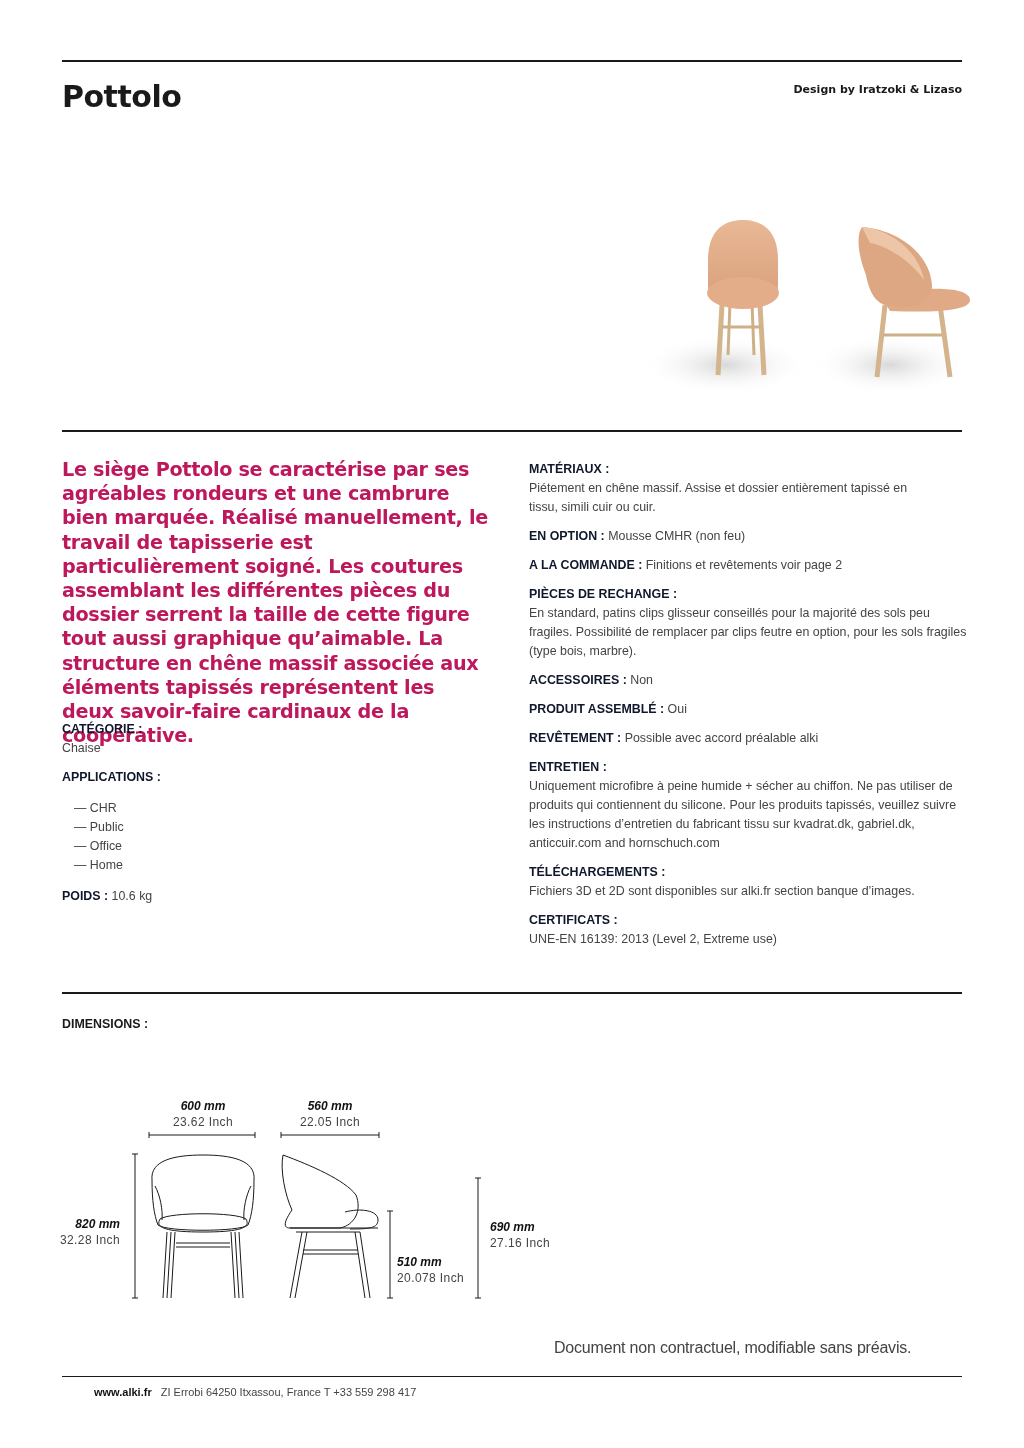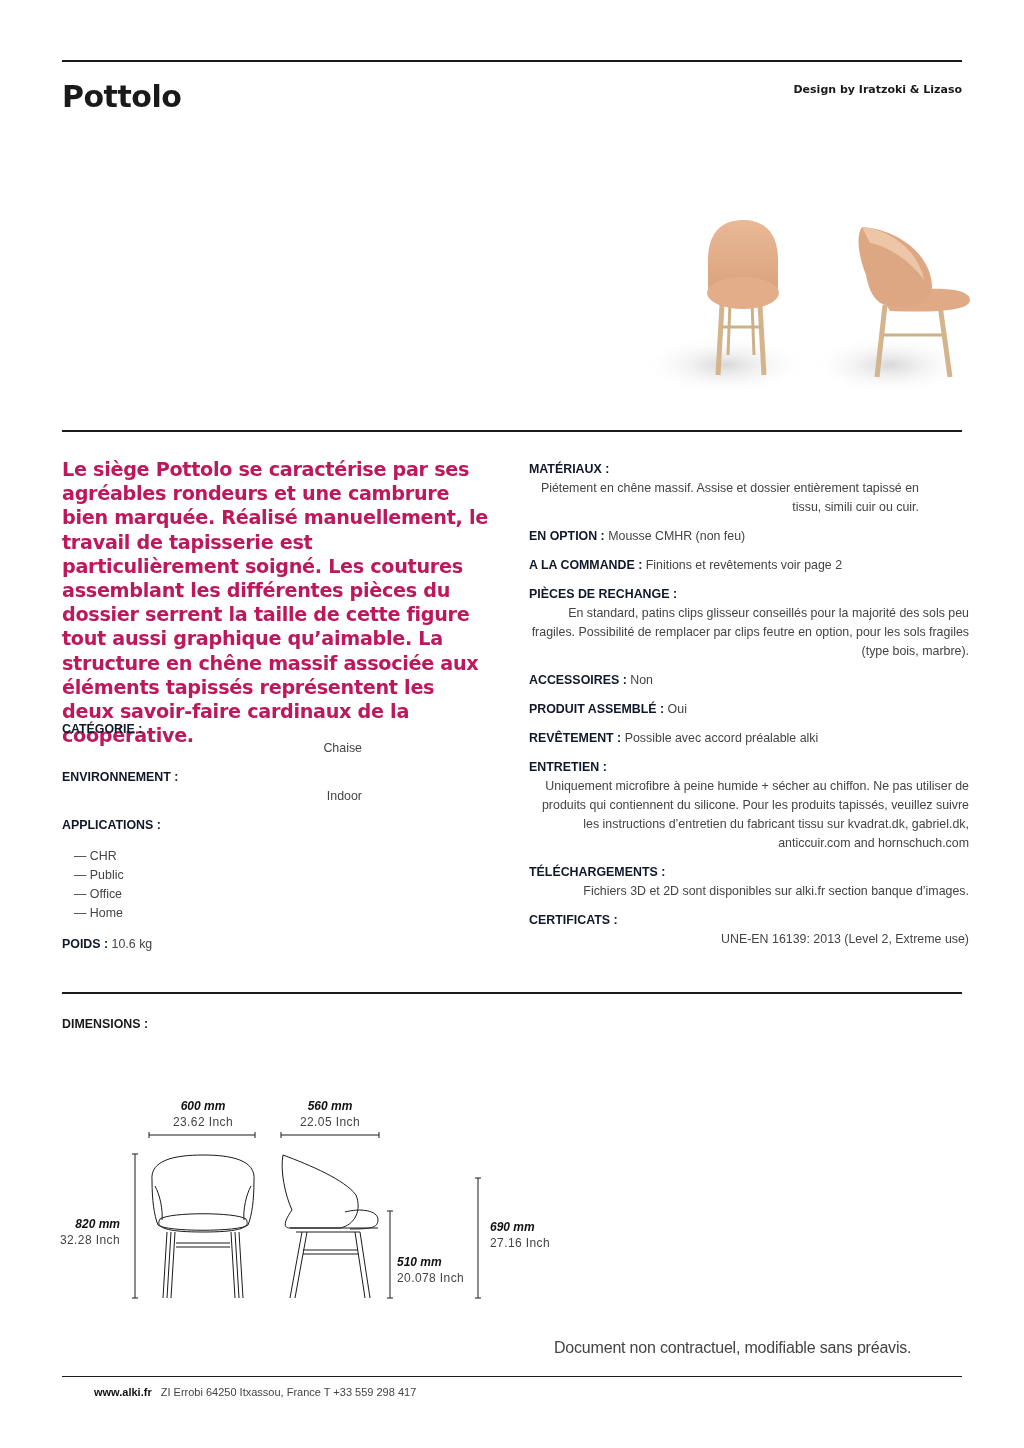--- a/index.html
+++ b/index.html
@@ -18,21 +18,21 @@
   }
   .photo { position: absolute; left: 640px; top: 205px; width: 330px; height: 200px; }
   .intro {
     position: absolute; left: 62px; top: 458px; width: 430px; font-size: 19.2px; line-height: 24.2px;
     font-weight: bold; font-family: "DejaVu Sans", sans-serif; letter-spacing: -0.3px; color: #be185d;
   }
   .left-specs { position: absolute; left: 62px; top: 720px; width: 300px; }
   .right-specs { position: absolute; left: 529px; top: 460px; width: 440px; }
   .spec { margin-bottom: 10px; font-size: 12.4px; line-height: 19px; }
   .spec .lbl { font-weight: bold; color: #0f172a; }
-  .spec .val { color: #444; text-align: right; }
+  .spec .val { color: #444; }
   .spec.block .val { display: block; }
   .app-list { margin: 12px; padding: 0; list-style: none; }
   .app-list li { color: #444; font-size: 12.4px; line-height: 19px; }
   .dims-title { position: absolute; left: 62px; top: 1017px; font-size: 12.4px; font-weight: bold; }
   .drawing { position: absolute; left: 0; top: 1090px; width: 620px; height: 230px; }
   .dim-label { position: absolute; font-size: 12px; line-height: 16px; }
   .dim-label .mm { font-weight: bold; color: #111; display: block; font-style: italic; }
   .dim-label .inch { color: #444; display: block; letter-spacing: 0.4px; }
   .disclaimer { position: absolute; left: 554px; top: 1339px; font-size: 16px; color: #444; letter-spacing: -0.2px; }
   .footer { position: absolute; left: 62px; top: 1386px; font-size: 11px; color: #444; margin-left: 32px; }
@@ -81,24 +81,20 @@
 
 <div class="rule" style="top:430px;"></div>
 
 <p class="intro" style="margin:0;">Le siège Pottolo se caractérise par ses agréables rondeurs et une cambrure bien marquée. Réalisé manuellement, le travail de tapisserie est particulièrement soigné. Les coutures assemblant les différentes pièces du dossier serrent la taille de cette figure tout aussi graphique qu’aimable. La structure en chêne massif associée aux éléments tapissés représentent les deux savoir-faire cardinaux de la coopérative.</p>
 
 <div class="left-specs">
   <div class="spec block">
     <span class="lbl">CATÉGORIE :</span>
     <span class="val">Chaise</span>
   </div>
-  <div class="spec block">
-    <span class="lbl">ENVIRONNEMENT :</span>
-    <span class="val">Indoor</span>
-  </div>
   <div class="spec">
     <span class="lbl">APPLICATIONS :</span>
     <ul class="app-list">
       <li>— CHR</li>
       <li>— Public</li>
       <li>— Office</li>
       <li>— Home</li>
     </ul>
   </div>
   <div class="spec">

